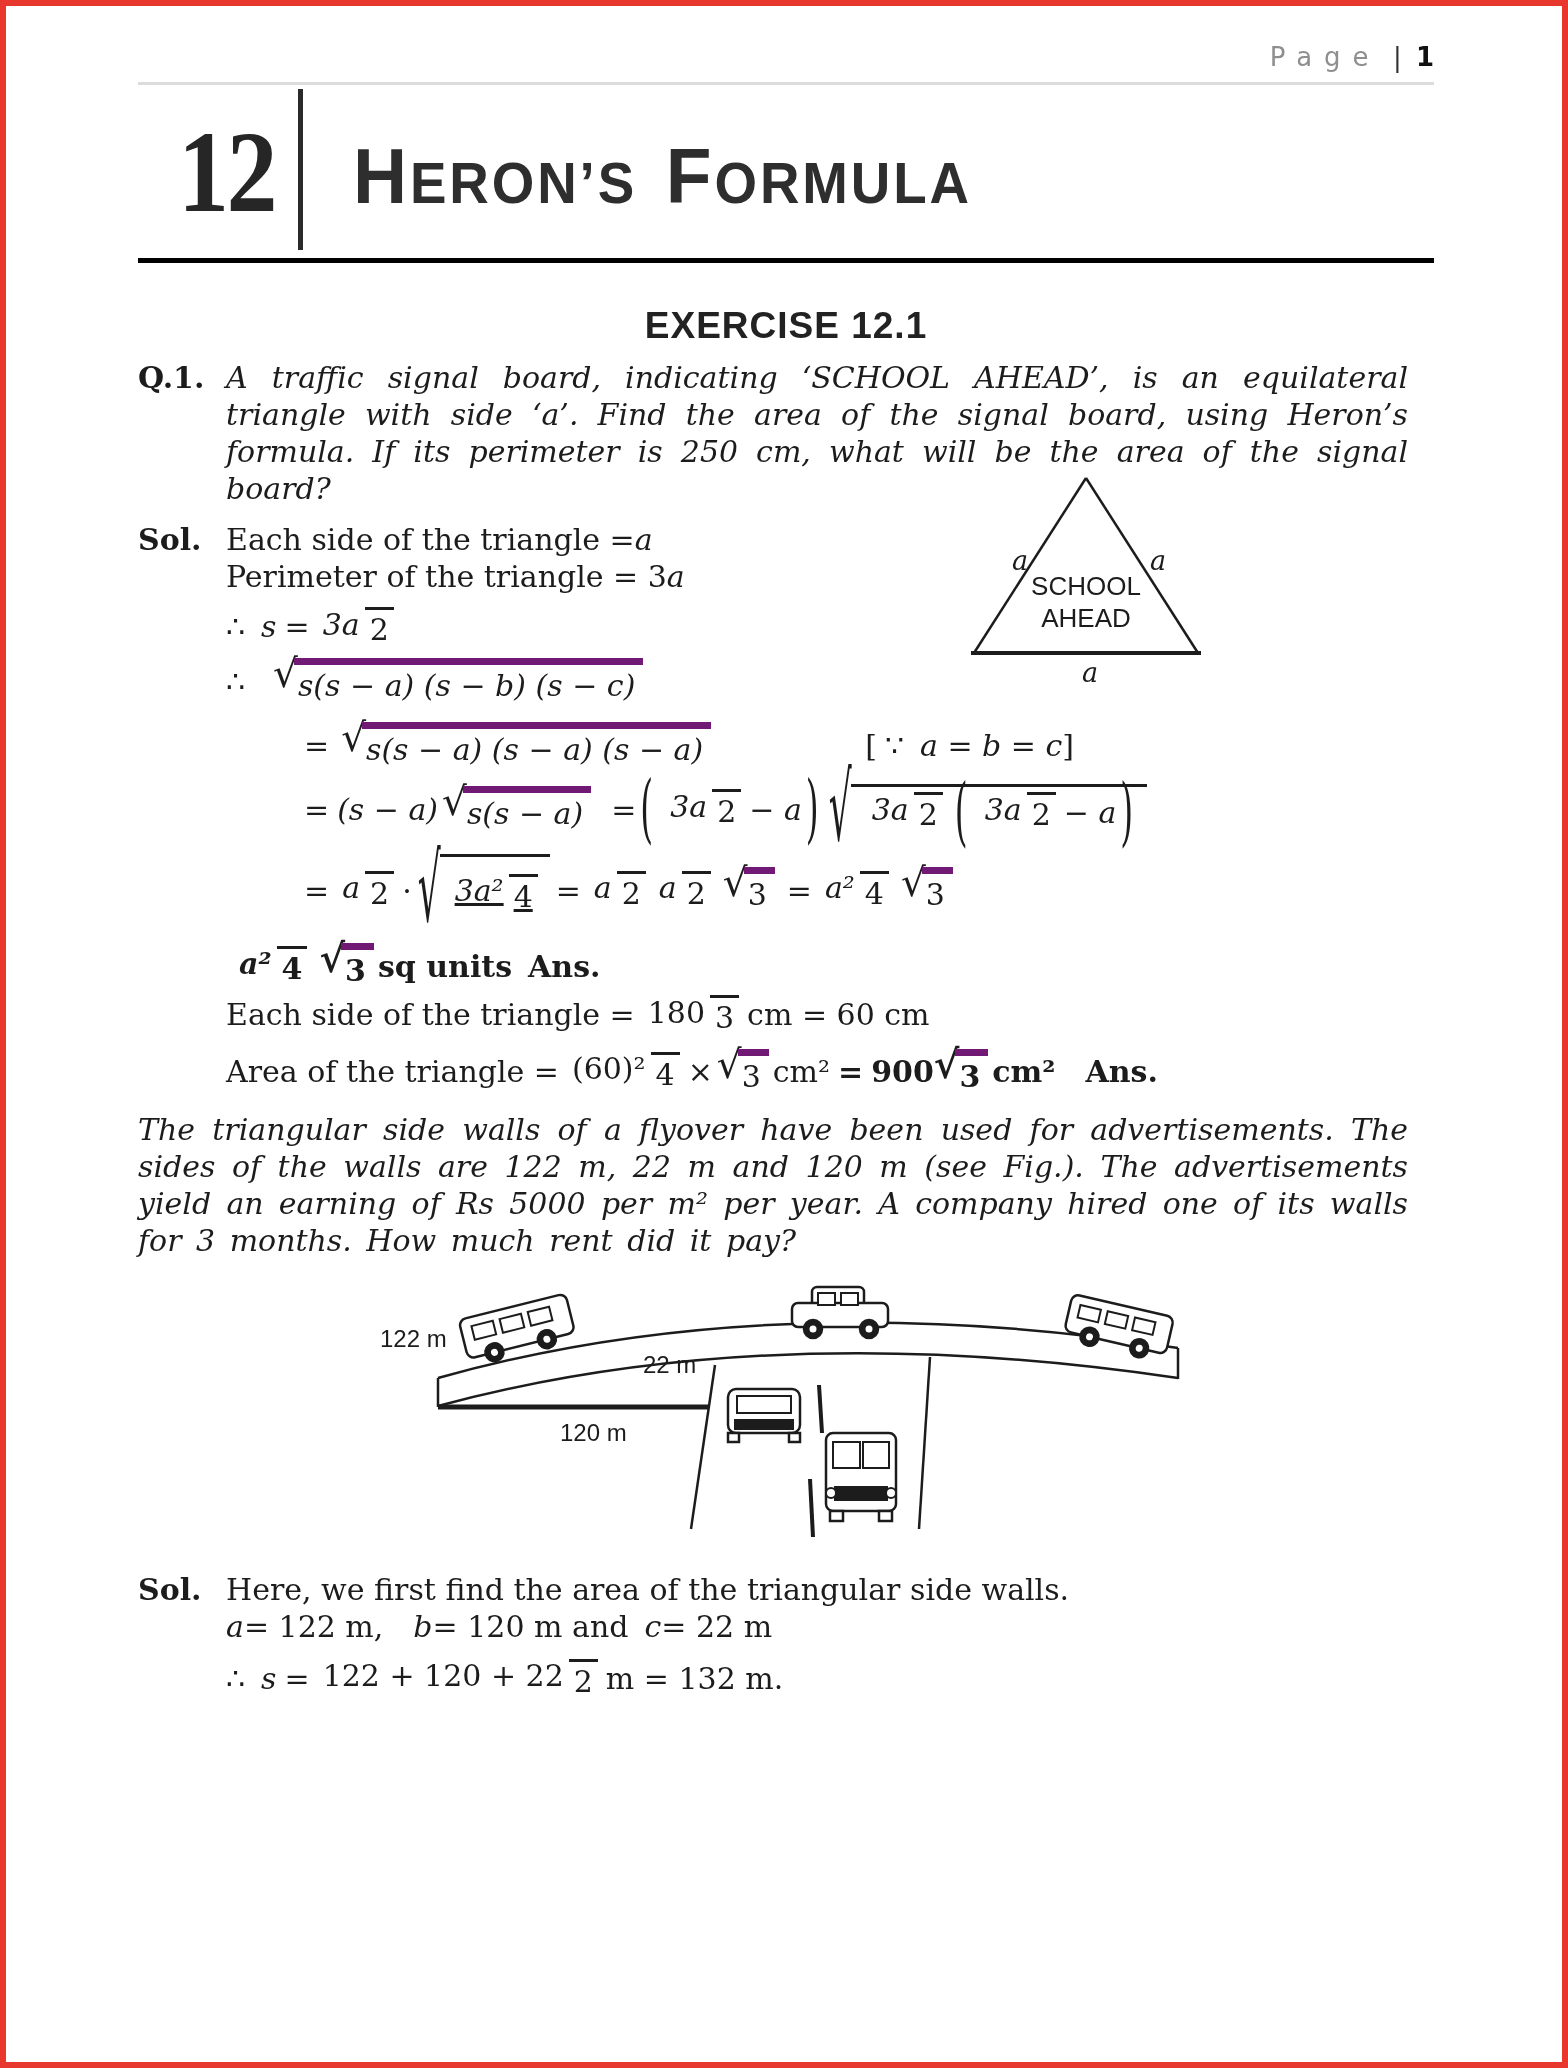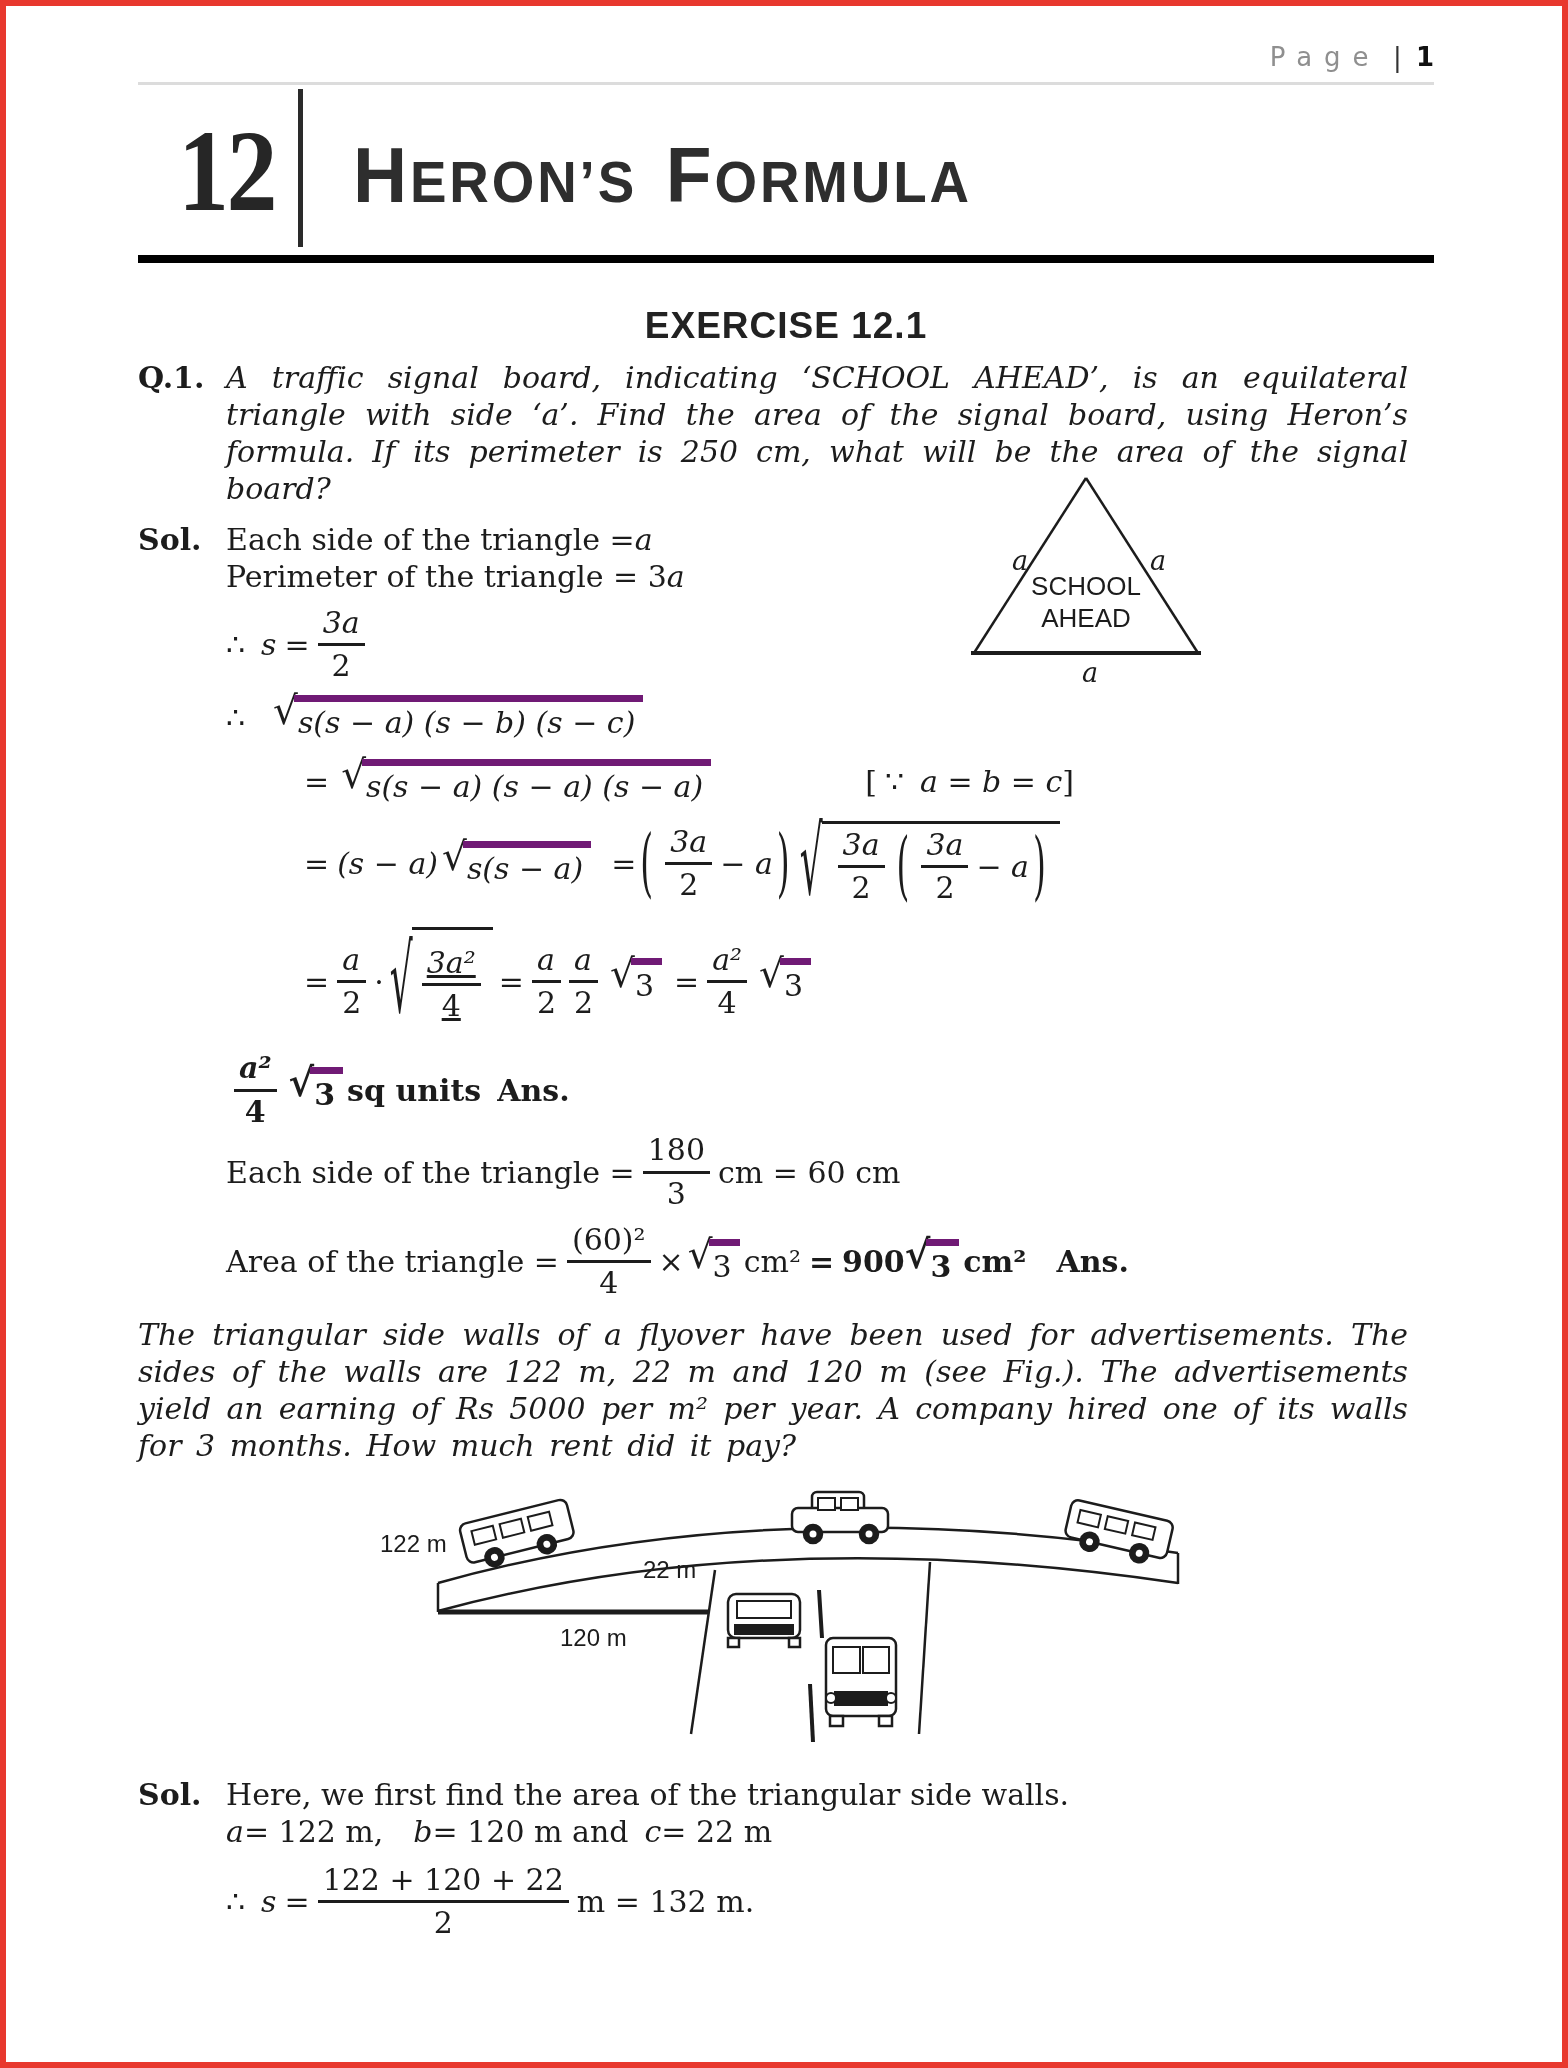--- a/index.html
+++ b/index.html
@@ -17,21 +17,21 @@
     border-bottom:3px solid #dcdcdc;
     font-family:"DejaVu Sans", sans-serif; font-size:26px;
   }
   .pg-label { color:#8f8f8f; letter-spacing:12px; }
   .pg-sep { color:#333; margin-left:4px; font-weight:normal; }
   .pg-num { color:#111; font-weight:bold; margin-left:6px; }
 
   
   .chapter-header {
     margin-top:10px; display:flex; align-items:center;
-    border-bottom:8px solid #000000; padding-bottom:8px; min-height:168px;
+    border-bottom:5px solid #000000; padding-bottom:8px; min-height:168px;
   }
   .chapter-num {
     font-family:"Liberation Serif", serif; font-weight:bold; font-size:116px;
     line-height:0.95; margin-left:40px; letter-spacing:-3px; color:#262626;
     transform:scaleX(0.88); transform-origin:left center;
   }
   .chapter-divider { width:5px; align-self:stretch; background:#2a2a2a; margin:-6px 50px 0 10px; }
   .chapter-title {
     font-family:"Liberation Sans", sans-serif; font-weight:bold; color:#2e2e2e;
     letter-spacing:3px; display:flex; align-items:baseline; gap:30px;
@@ -52,21 +52,21 @@
   .qa-label { width:88px; flex-shrink:0; font-weight:bold; font-size:30px; line-height:37px; }
   .qa-body { flex:1; font-size:30px; line-height:37px; }
   .qa-body.justify { text-align:justify; padding-right:26px; word-spacing:5px; }
   .italic { font-style:italic; }
 
   
   .mrow { display:flex; align-items:center; font-size:30px; line-height:37px; }
   .it { font-style:italic; }
   .b { font-weight:bold; }
   .ind { margin-left:78px; }
-  .frac { display:inline-flex; flex-direction:column; line-height:1.08; margin:0 8px; }
+  .frac { display:inline-flex; flex-direction:row; align-items:center; line-height:1.08; margin:0 8px; }
   .frac .fnum { padding:0 5px 4px; }
   .frac .fden { border-top:3px solid #1c1c1c; padding:4px 5px 0; align-self:stretch; text-align:center; }
   .sqrt { display:inline-flex; align-items:flex-start; margin:0 4px; }
   .sqrt .rsgn { font-size:1.3em; line-height:0.8; margin-right:-4px; }
   .sqrt .rbody { border-top:7px solid #701a75; padding:2px 8px 0 4px; }
   .sqrt-tall { display:inline-flex; align-items:center; margin:0 6px; }
   .sqrt-tall .rsgn { font-size:1.2em; transform:scaleY(2.6); transform-origin:55% 54%; margin-right:-1px; }
   .sqrt-tall .rbody { border-top:3px solid #1c1c1c; padding:5px 10px 2px 8px; display:inline-flex; align-items:center; }
   .bigp { display:inline-block; transform:scaleY(2.25); transform-origin:center 54%; font-size:1.1em; margin:0 4px; font-weight:normal; }
   .sp8 { display:inline-block; width:8px; } .sp16 { display:inline-block; width:16px; } .sp30 { display:inline-block; width:30px; }

